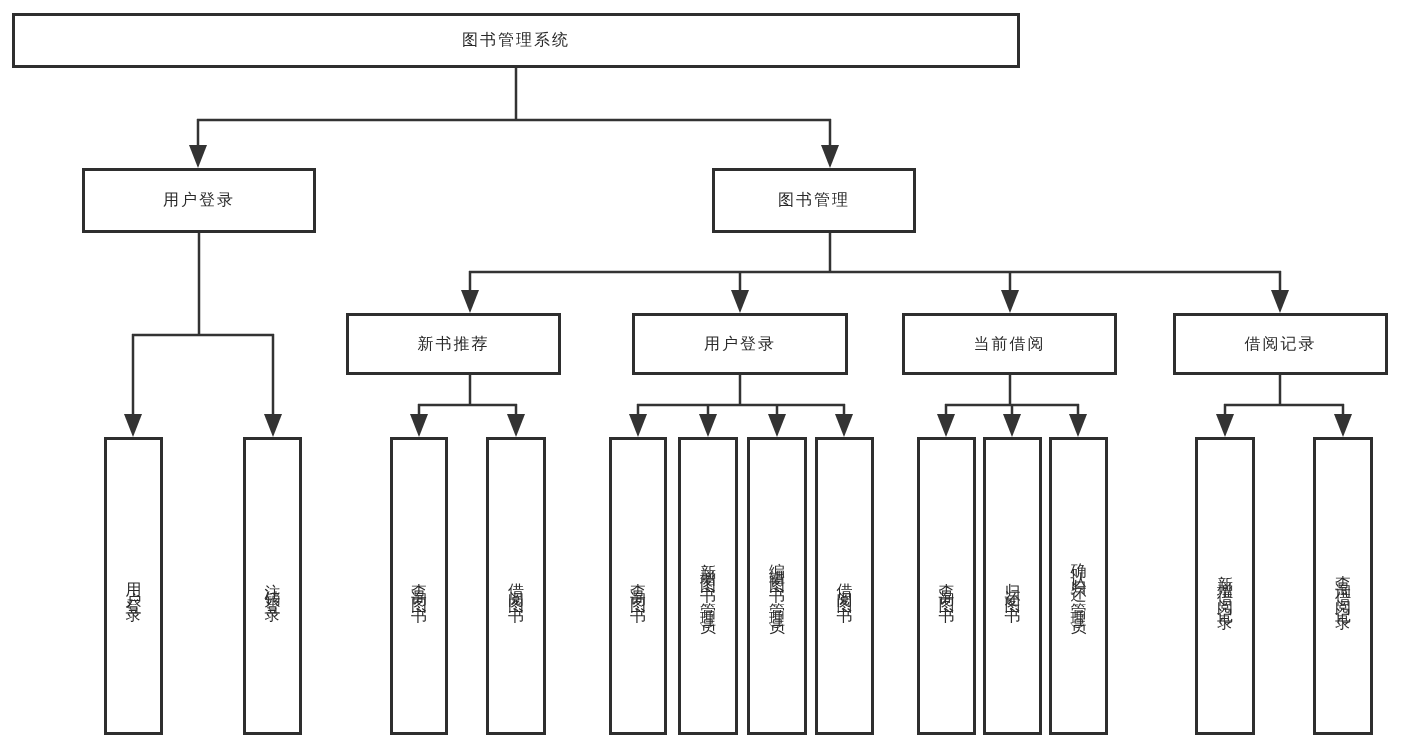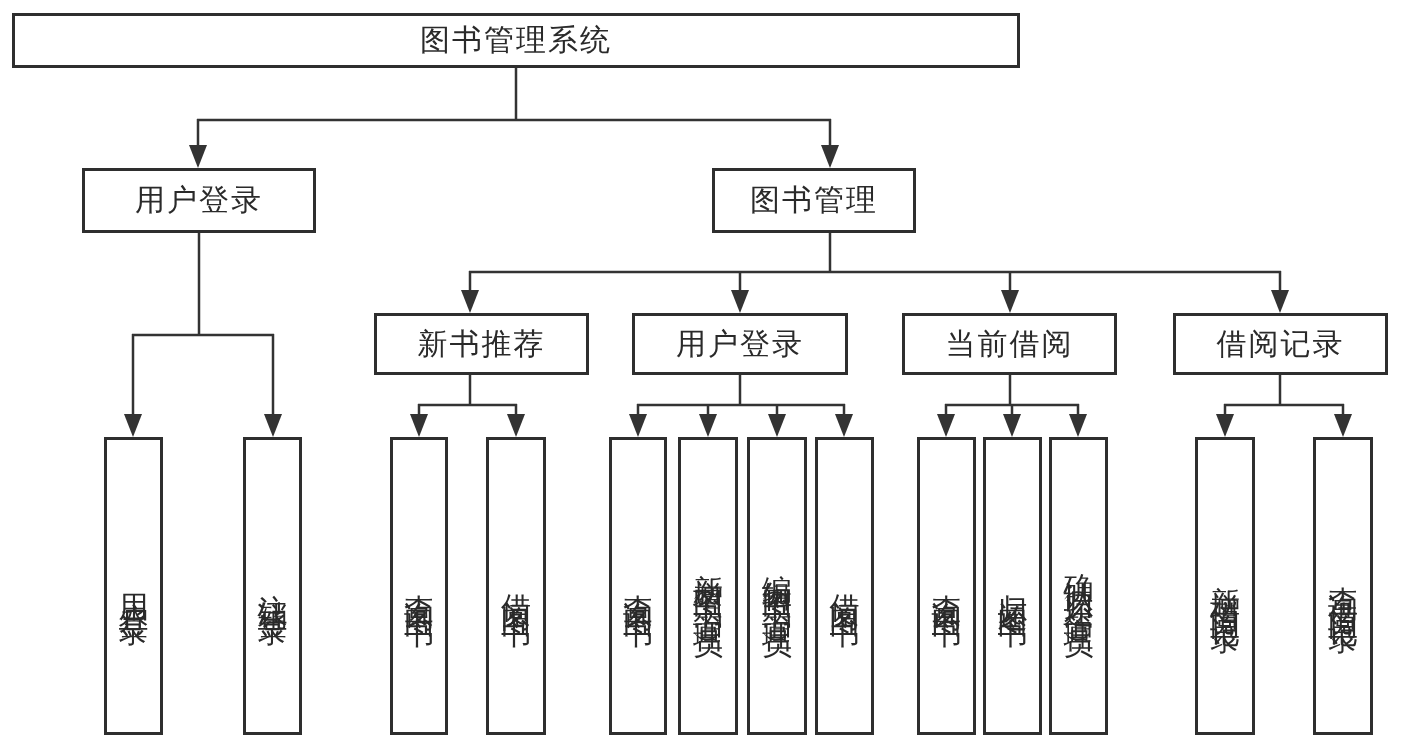--- a/index.html
+++ b/index.html
@@ -25,21 +25,21 @@
     position:absolute;left:0;top:0;width:1405px;height:747px;
   }
   .connectors line{stroke:var(--color-line);stroke-width:2.5;}
   .connectors polygon{fill:var(--color-line);}
   .node{
     position:absolute;
     box-sizing:border-box;
     border:3px solid var(--color-border);
     background:var(--color-background);
     display:flex;align-items:center;justify-content:center;
-    font-size:30px;
+    font-size:16px;
     color:var(--color-text);
     letter-spacing:2px;
   }
   .node.vertical{
     writing-mode:vertical-rl;
     text-orientation:mixed;
     letter-spacing:8px;
     line-height:1;
     text-align:center;
   }
@@ -118,21 +118,21 @@
     <line x1="1343" y1="404" x2="1343" y2="416"></line>
     <polygon points="1216,414 1234,414 1225,437"></polygon>
     <polygon points="1334,414 1352,414 1343,437"></polygon>
   </svg>
 
   <div class="node" style="left:12px;top:13px;width:1008px;height:55px;">图书管理系统</div>
 
   <div class="node" style="left:82px;top:168px;width:234px;height:65px;">用户登录</div>
   <div class="node" style="left:712px;top:168px;width:204px;height:65px;">图书管理</div>
 
-  <div class="node" style="left:374px;top:313px;width:215px;height:62px;">新书推荐</div>
+  <div class="node" style="left:346px;top:313px;width:215px;height:62px;">新书推荐</div>
   <div class="node" style="left:632px;top:313px;width:216px;height:62px;">用户登录</div>
   <div class="node" style="left:902px;top:313px;width:215px;height:62px;">当前借阅</div>
   <div class="node" style="left:1173px;top:313px;width:215px;height:62px;">借阅记录</div>
 
   <div class="node vertical" style="left:104px;top:437px;width:59px;height:298px;">用户登录</div>
   <div class="node vertical" style="left:243px;top:437px;width:59px;height:298px;">注销登录</div>
 
   <div class="node vertical" style="left:390px;top:437px;width:58px;height:298px;">查询图书</div>
   <div class="node vertical" style="left:486px;top:437px;width:60px;height:298px;">借阅图书</div>
 

